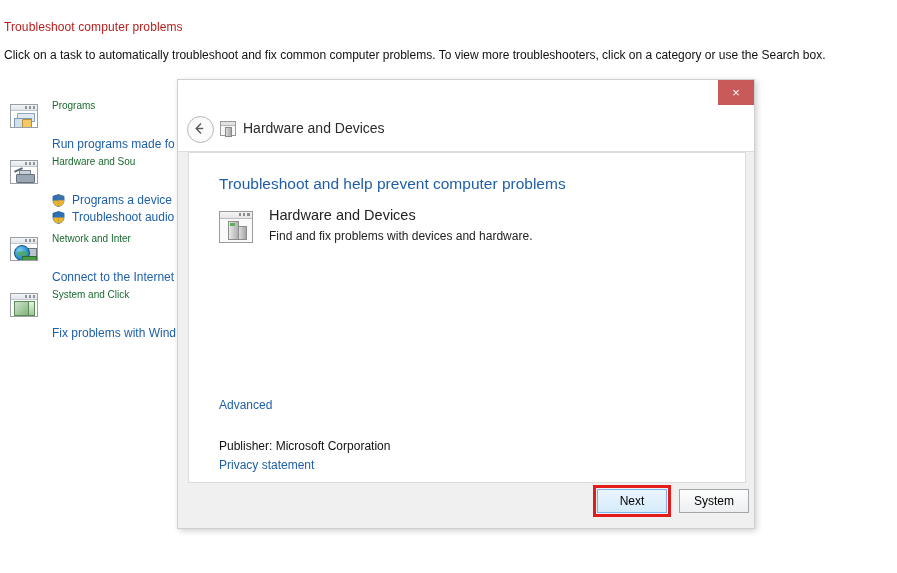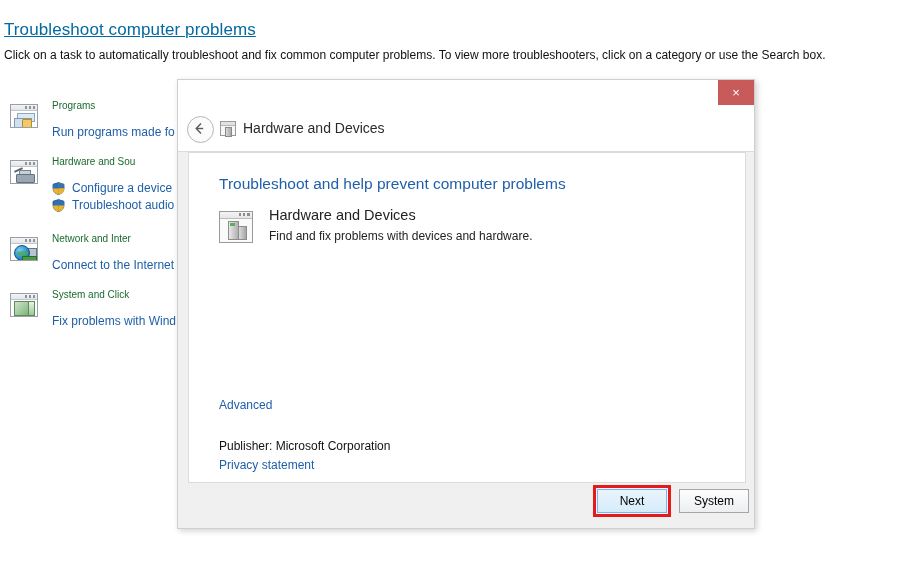--- a/index.html
+++ b/index.html
@@ -20,25 +20,24 @@
   
   #cp-page {
     position: absolute;
     left: 0; top: 0;
     width: 897px; height: 573px;
     background: #ffffff;
   }
   #cp-title {
     position: absolute;
     left: 4px; top: 20px;
-    font-size: 17px;
-    color: #0369a1;
+    font-size: 12px;
+    color: #b91c1c;
     letter-spacing: 0.1px;
     white-space: nowrap;
-    text-decoration: underline;
   }
   #cp-subtitle {
     position: absolute;
     left: 4px; top: 48px;
     font-size: 12px;
     color: #111111;
     white-space: nowrap;
   }
 
   .cat {
@@ -53,21 +52,21 @@
   }
   .cat-title {
     position: absolute;
     left: 44px; top: -2px;
     font-size: 10px;
     color: #1b6a2f;
     white-space: nowrap;
   }
   .cat-links {
     position: absolute;
-    left: 44px; top: 22px;
+    left: 44px; top: 34px;
   }
   .cat-link {
     display: block;
     font-size: 12px;
     color: #1f5fa9;
     white-space: nowrap;
     line-height: 17px;
     text-decoration: none;
   }
   .cat-link.indent {
@@ -363,21 +362,21 @@
         <span class="shield">
           <svg width="13" height="13" viewBox="0 0 13 13">
             <path d="M6.5 0.6 L12 2.3 V6.4 C12 9.4 9.6 11.7 6.5 12.6 C3.4 11.7 1 9.4 1 6.4 V2.3 Z" fill="#2f6fb5" stroke="#1d4f86" stroke-width="0.8"></path>
             <path d="M6.5 0.6 L12 2.3 V6.4 C12 9.4 9.6 11.7 6.5 12.6 Z" fill="#f0b323"></path>
             <path d="M6.5 0.6 L1 2.3 V6.4 C1 9.4 3.4 11.7 6.5 12.6 Z" fill="#2f6fb5"></path>
             <path d="M6.5 0.6 L12 2.3 V6.4 H6.5 Z" fill="#2f6fb5" opacity="0.95"></path>
             <path d="M6.5 6.4 H12 C12 9.4 9.6 11.7 6.5 12.6 Z" fill="#f0b323"></path>
             <path d="M1 6.4 H6.5 V12.6 C3.4 11.7 1 9.4 1 6.4 Z" fill="#f0b323"></path>
           </svg>
         </span>
-        <span>Configure a device</span>
+        <span>Programs a device</span>
       </span>
       <span class="cat-link indent">
         <span class="shield">
           <svg width="13" height="13" viewBox="0 0 13 13">
             <path d="M6.5 0.6 L12 2.3 V6.4 C12 9.4 9.6 11.7 6.5 12.6 C3.4 11.7 1 9.4 1 6.4 V2.3 Z" fill="#2f6fb5" stroke="#1d4f86" stroke-width="0.8"></path>
             <path d="M6.5 0.6 L12 2.3 V6.4 H6.5 Z" fill="#2f6fb5"></path>
             <path d="M6.5 6.4 H12 C12 9.4 9.6 11.7 6.5 12.6 Z" fill="#f0b323"></path>
             <path d="M1 6.4 H6.5 V12.6 C3.4 11.7 1 9.4 1 6.4 Z" fill="#f0b323"></path>
           </svg>
         </span>

